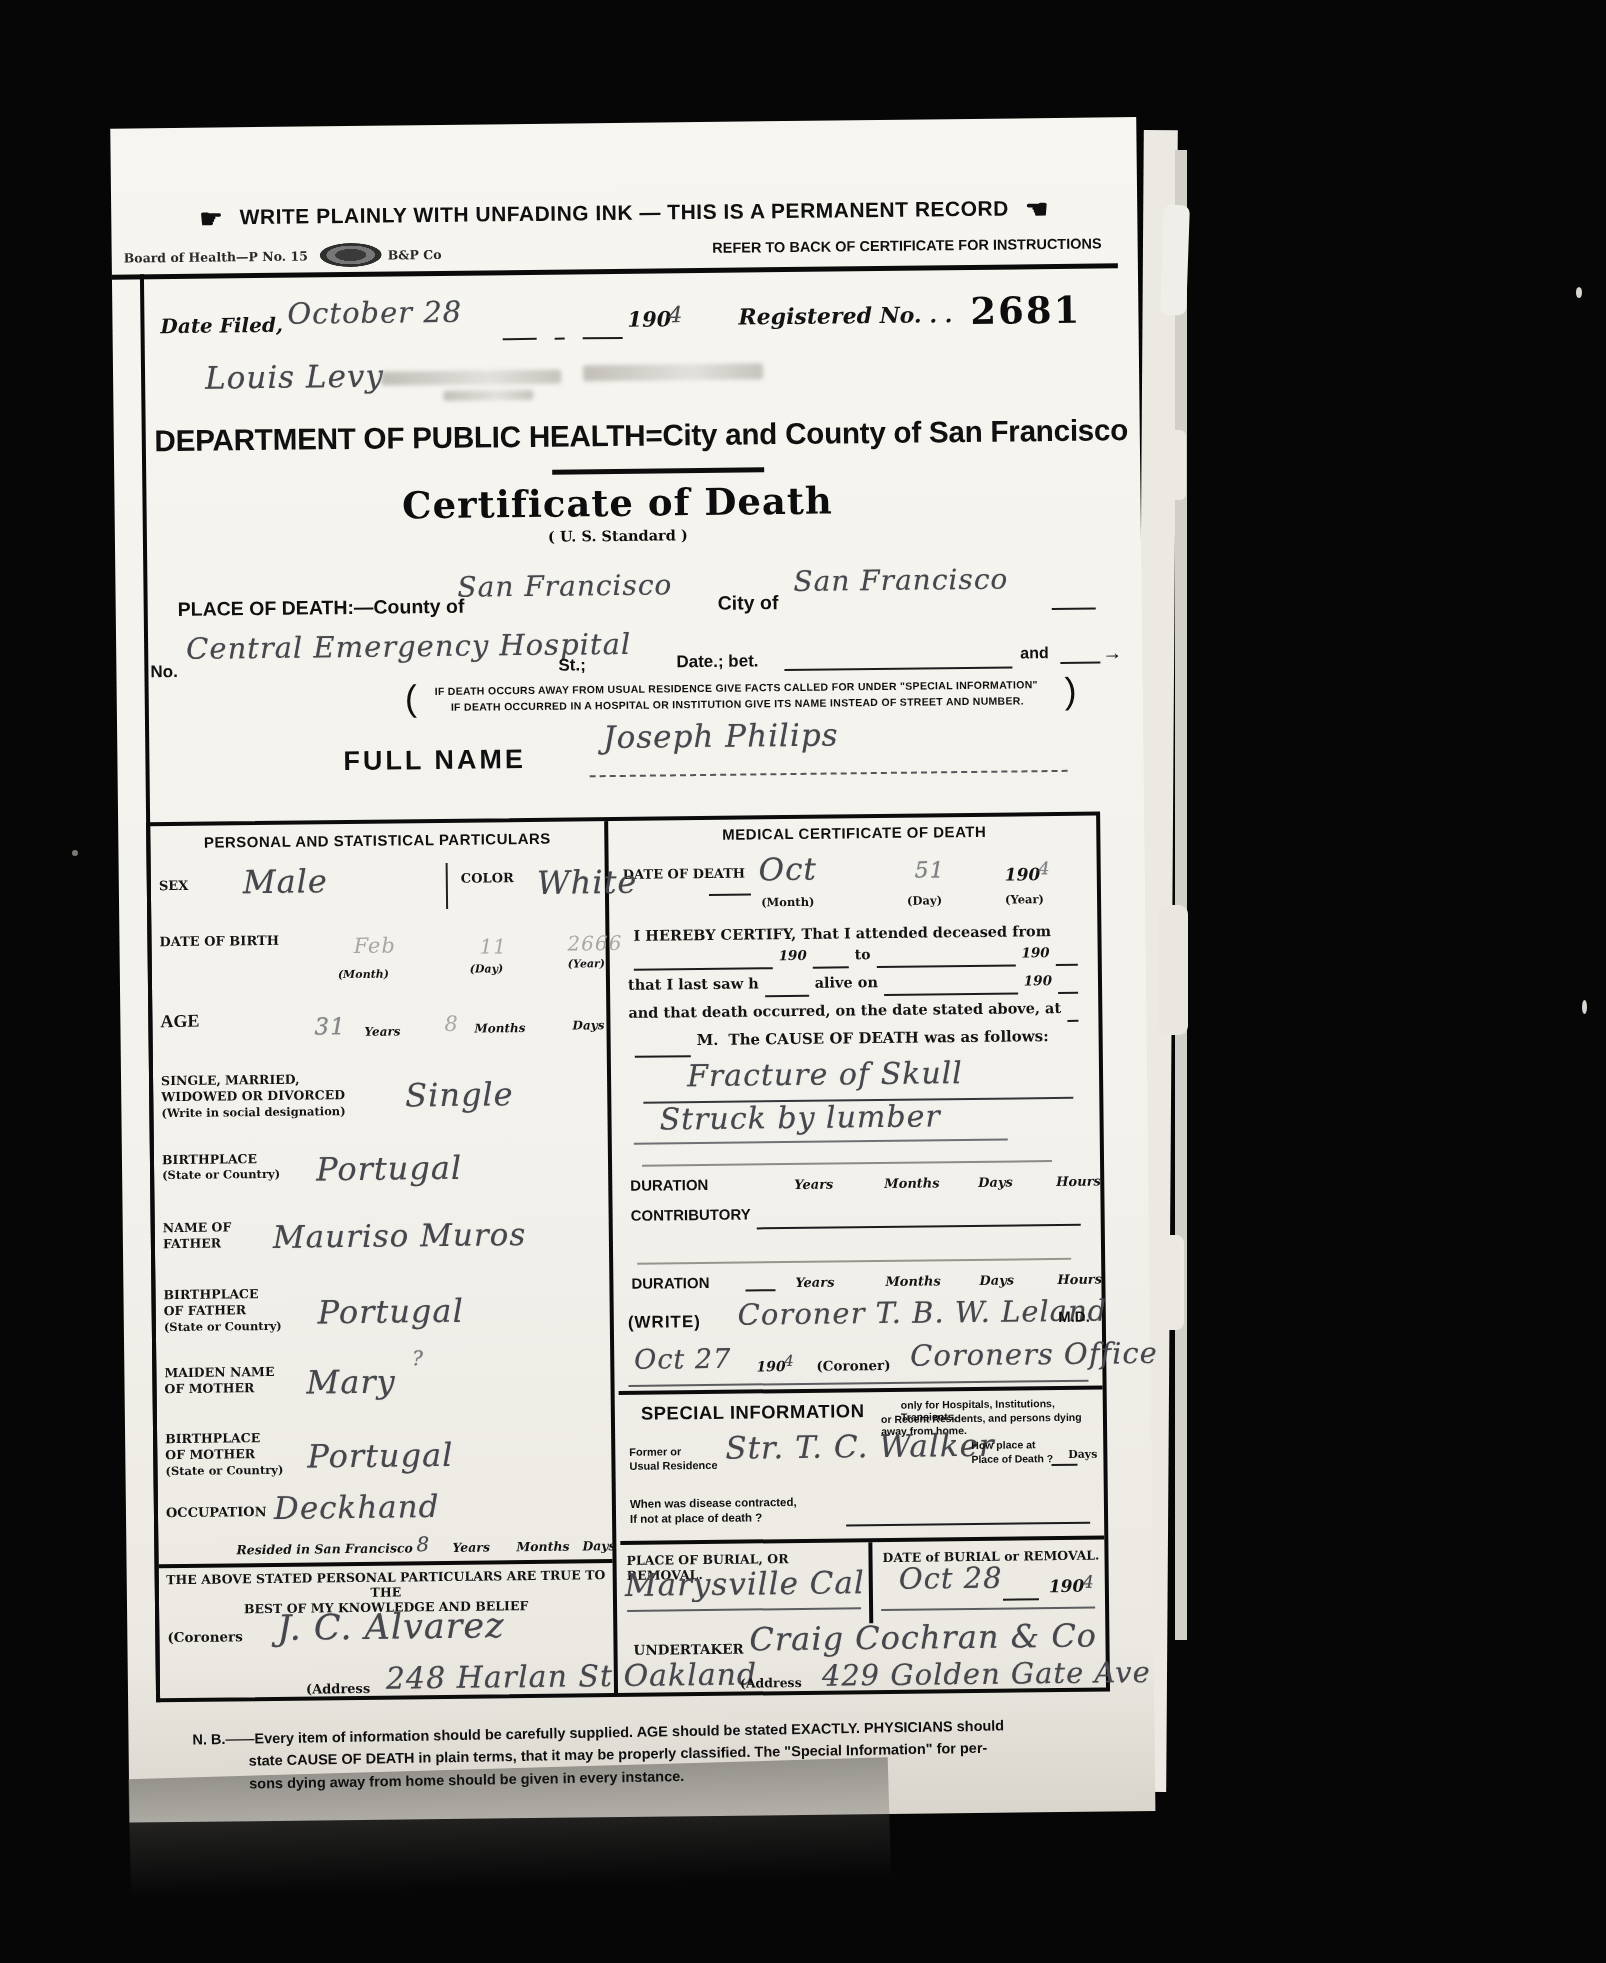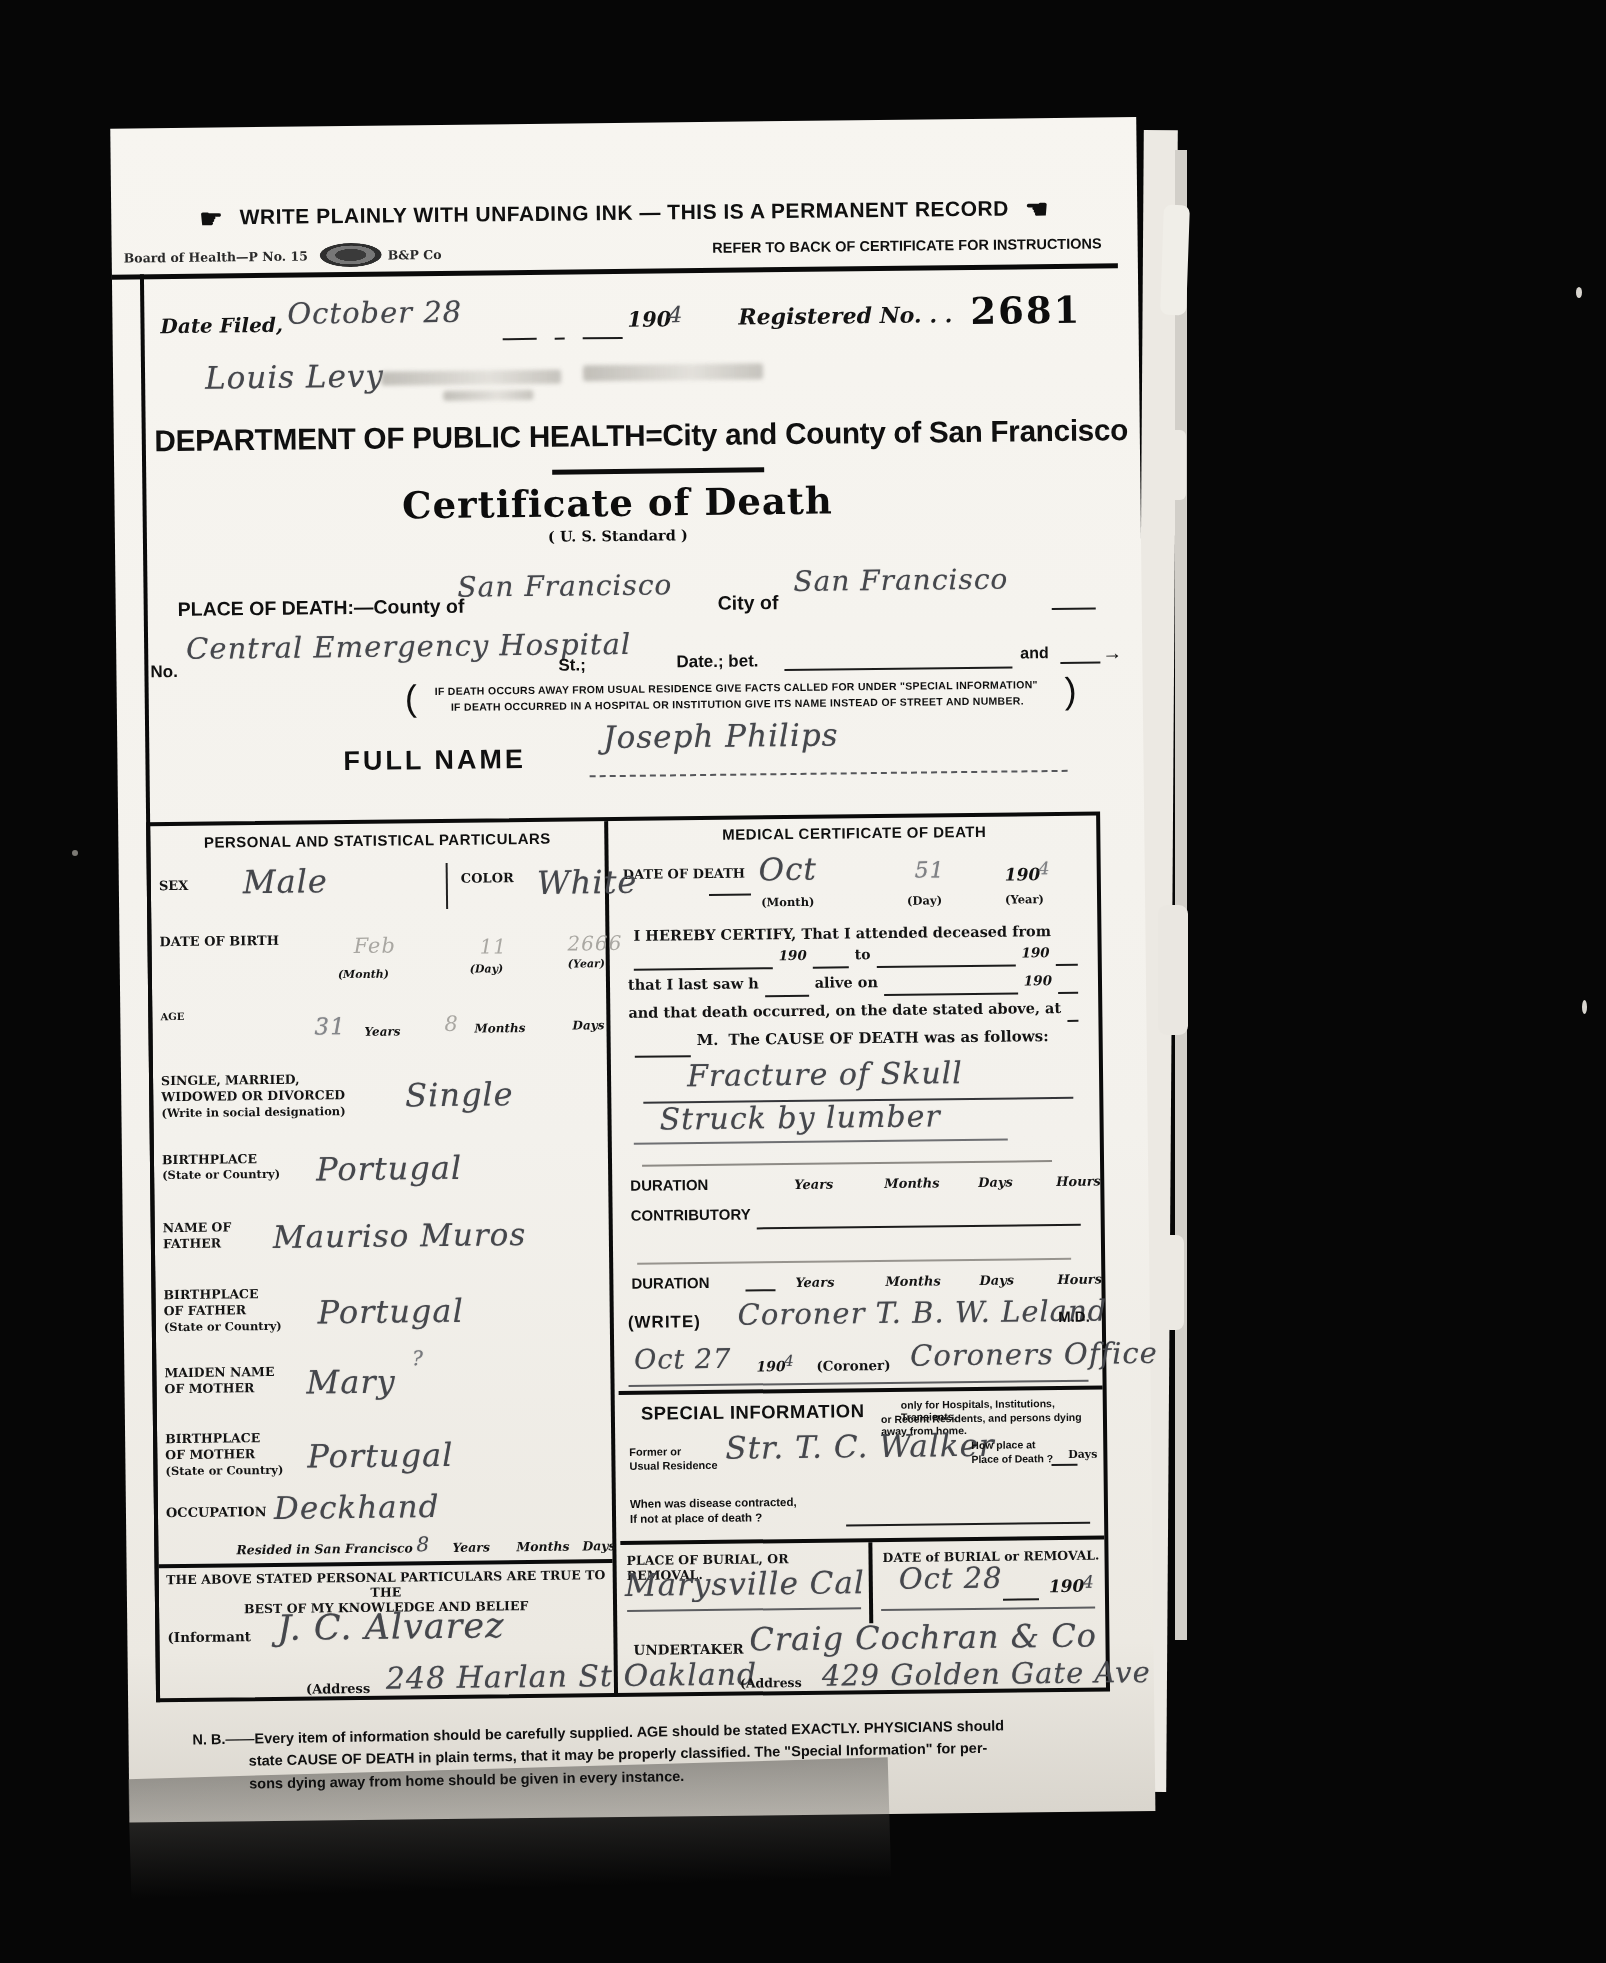--- a/index.html
+++ b/index.html
@@ -128,21 +128,21 @@
         <div class="abs slab" style="top:12px;left:8px;font-size:13px;">DATE OF BIRTH</div>
         <div class="abs hw hwfaint" style="top:14px;left:202px;font-size:21px;">Feb</div>
         <div class="abs hw hwfaint" style="top:16px;left:328px;font-size:20px;">11</div>
         <div class="abs hw hwfaint" style="top:14px;left:416px;font-size:20px;">2666</div>
         <div class="abs slabi" style="top:48px;left:186px;font-size:11px;">(Month)</div>
         <div class="abs slabi" style="top:44px;left:318px;font-size:11px;">(Day)</div>
         <div class="abs slabi" style="top:40px;left:416px;font-size:11px;">(Year)</div>
       </div>
 
       <div class="row" style="height:70px;">
-        <div class="abs slab" style="top:14px;left:8px;font-size:10px;">AGE</div>
+        <div class="abs slab" style="top:14px;left:8px;font-size:18px;font-family:Liberation Serif, serif;">AGE</div>
         <div class="abs hw" style="top:18px;left:162px;font-size:23px;color:#84868a;">31</div>
         <div class="abs slabi" style="top:30px;left:212px;font-size:12px;">Years</div>
         <div class="abs hw hwfaint" style="top:18px;left:292px;font-size:21px;">8</div>
         <div class="abs slabi" style="top:28px;left:322px;font-size:12px;">Months</div>
         <div class="abs slabi" style="top:26px;left:420px;font-size:12px;">Days</div>
       </div>
 
       <div class="row" style="height:75px;">
         <div class="abs slab" style="top:6px;left:8px;font-size:12.5px;line-height:1.3;">
           <div>SINGLE, MARRIED,</div>
@@ -207,21 +207,21 @@
         <div class="abs slabi" style="top:8px;left:358px;font-size:12.5px;">Months</div>
         <div class="abs slabi" style="top:8px;left:424px;font-size:12.5px;">Days</div>
       </div>
 
       <div class="row" style="height:47px;border-top:4px solid #0b0b0b;">
         <div class="slab" style="text-align:center;font-size:12.5px;padding-top:4px;">THE ABOVE STATED PERSONAL PARTICULARS ARE TRUE TO THE</div>
         <div class="slab" style="text-align:center;font-size:12.5px;">BEST OF MY KNOWLEDGE AND BELIEF</div>
       </div>
 
       <div class="row" style="height:50px;">
-        <div class="abs slab" style="top:18px;left:8px;font-size:13.5px;">(Informant</div>
+        <div class="abs slab" style="top:18px;left:8px;font-size:13.5px;">(Coroners</div>
         <div class="abs hw" style="top:-2px;left:118px;font-size:35px;">J. C. Alvarez</div>
       </div>
 
       <div class="row" style="height:50px;">
         <div class="abs slab" style="top:22px;left:146px;font-size:13px;">(Address</div>
         <div class="abs hw" style="top:2px;left:226px;font-size:30px;">248 Harlan St Oakland</div>
       </div>
     </div>
 
     <div class="rcol">

